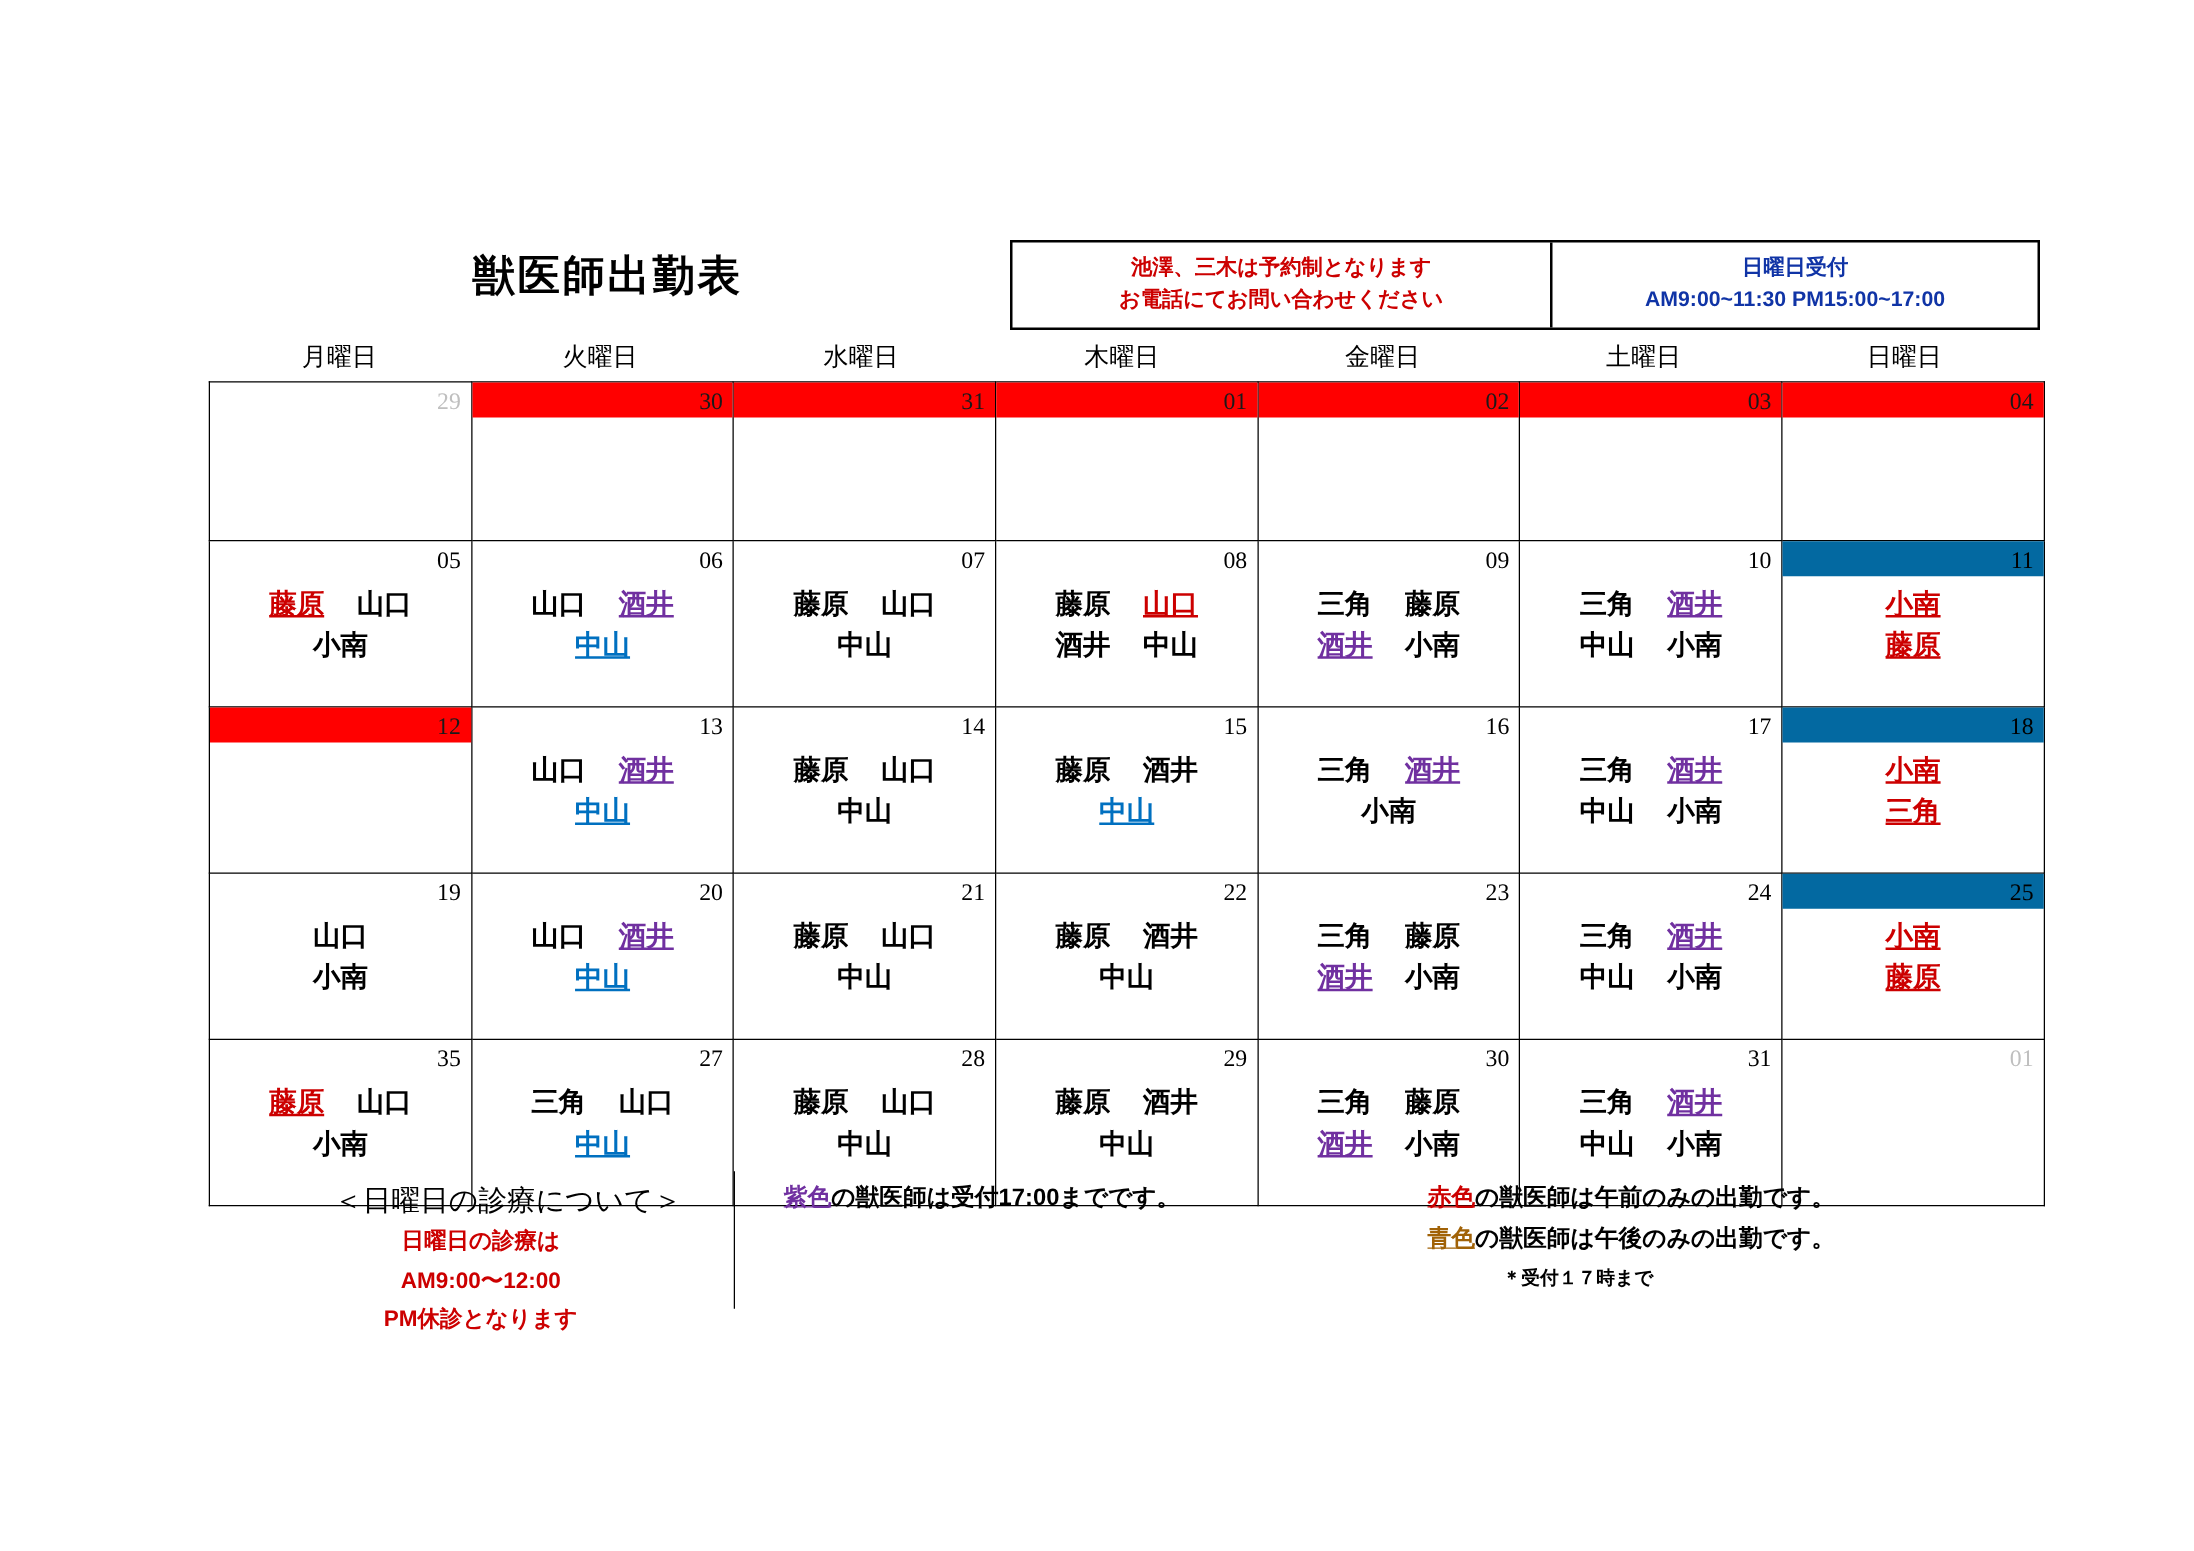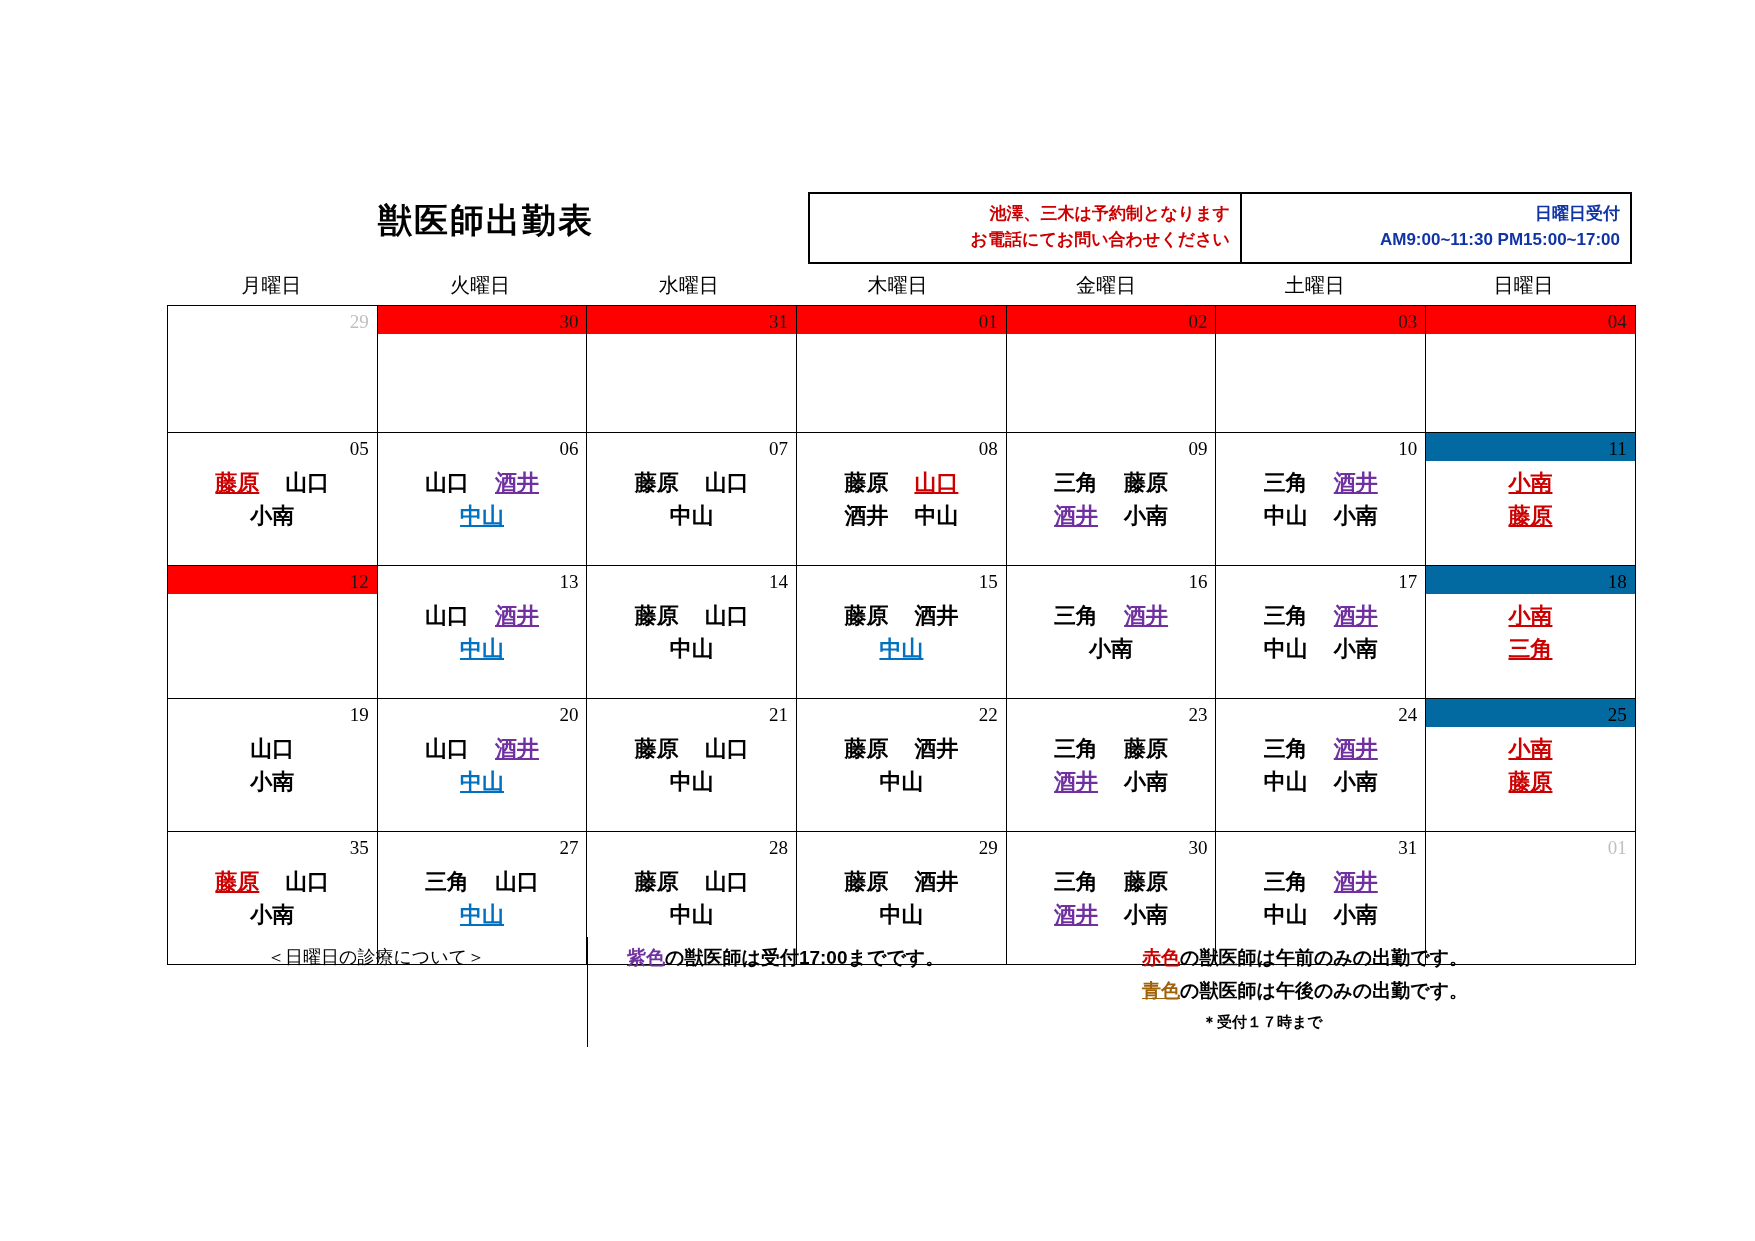--- a/index.html
+++ b/index.html
@@ -50,21 +50,21 @@
     display: flex;
     border: 2px solid #000;
     box-sizing: border-box;
   }
   .notice-box {
     box-sizing: border-box;
     padding: 6px 10px 8px 10px;
     display: flex;
     flex-direction: column;
     justify-content: center;
-    align-items: flex-end;
+    align-items: center;
   }
   .notice-left {
     width: 432px;
     height: 68px;
     border-right: 2px solid #000;
     color: #cc0000;
   }
   .notice-right {
     width: 388px;
     height: 68px;
@@ -164,21 +164,21 @@
     left: 420px;
     top: -8px;
     width: 1px;
     height: 110px;
     background: #000;
   }
   .sun-head {
     position: absolute;
     left: 100px;
     top: 0px;
-    font-size: 18px;
+    font-size: 23px;
     font-family: "Liberation Serif", serif;
     white-space: nowrap;
   }
   .sun-lines {
     position: absolute;
     left: 140px;
     top: 32px;
     color: #cc0000;
     font-size: 18px;
     font-weight: bold;
@@ -605,20 +605,25 @@
             <span class="daynum muted">01</span>
           </td>
         </tr>
       </tbody>
   </table>
 
   <div class="foot">
     <div class="foot-div"></div>
 
     <div class="sun-head">＜日曜日の診療について＞</div>
+    <div class="sun-lines">
+      <div>日曜日の診療は</div>
+      <div>AM9:00〜12:00</div>
+      <div>PM休診となります</div>
+    </div>
 
     <div class="note-purple">
       <span class="u-purple">紫色</span><span>の獣医師は受付17:00までです。</span>
     </div>
     <div class="note-red">
       <span class="u-red">赤色</span><span>の獣医師は午前のみの出勤です。</span>
     </div>
     <div class="note-blue">
       <span class="u-blue">青色</span><span>の獣医師は午後のみの出勤です。</span>
     </div>

